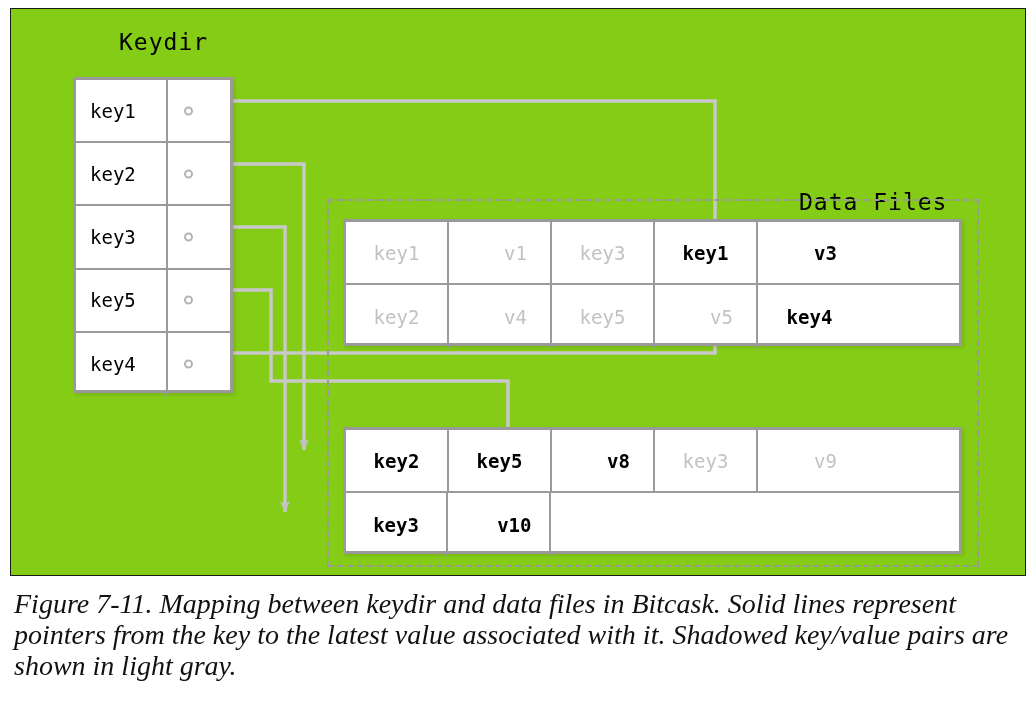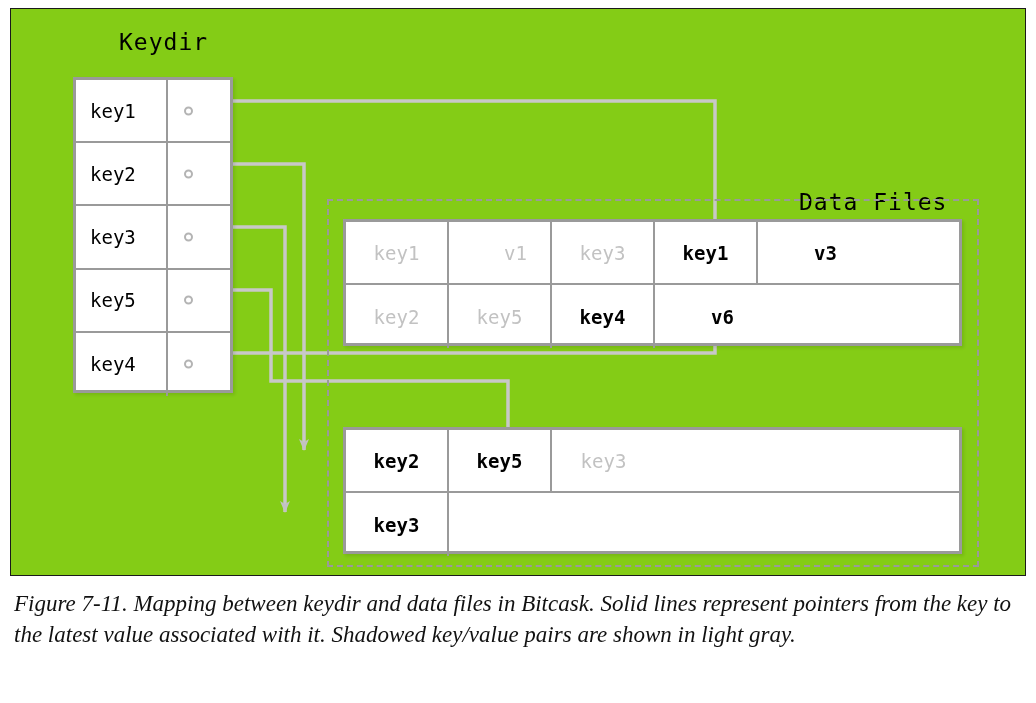--- a/index.html
+++ b/index.html
@@ -78,21 +78,21 @@
   .w-val{width:103px;padding-left:32px;}
   .w-merge{width:412px;border-right:none;}
 
   
   #connectors{position:absolute;left:0;top:0;width:1016px;height:568px;pointer-events:none;}
 
   
   #caption{
     position:absolute;left:14px;top:588px;width:1012px;
     font-family:"Liberation Serif",serif;font-style:italic;
-    font-size:23px;line-height:31px;color:#111;
+    font-size:28px;line-height:31px;color:#111;
   }
 </style>
 </head>
 <body>
 
 <div id="root">
 
   <div id="figure-frame">
 
     <svg id="connectors" viewBox="0 0 1016 568" width="1016" height="568">
@@ -156,33 +156,37 @@
     <div class="df-table" id="df-table-1">
         <div class="df-row">
           <div class="df-cell w-key shadow">key1</div>
           <div class="df-cell w-val shadow">v1</div>
           <div class="df-cell w-key shadow">key3</div>
           <div class="df-cell w-key">key1</div>
           <div class="df-cell w-val">v3</div>
         </div>
         <div class="df-row">
           <div class="df-cell w-key shadow">key2</div>
+          <div class="df-cell w-val shadow">v4</div>
           <div class="df-cell w-key shadow">key5</div>
+          <div class="df-cell w-val shadow">v5</div>
           <div class="df-cell w-key">key4</div>
-          <div class="df-cell w-val">v6</div>
         </div>
       </div>
     <div class="df-table" id="df-table-2">
         <div class="df-row">
           <div class="df-cell w-key">key2</div>
           <div class="df-cell w-key">key5</div>
+          <div class="df-cell w-val">v8</div>
           <div class="df-cell w-key shadow">key3</div>
+          <div class="df-cell w-val shadow">v9</div>
         </div>
         <div class="df-row">
           <div class="df-cell w-key">key3</div>
+          <div class="df-cell w-val">v10</div>
           <div class="df-cell w-merge empty"></div>
         </div>
       </div>
 
   </div>
 
   <div id="caption">Figure 7-11. Mapping between keydir and data files in Bitcask. Solid lines represent pointers from the key to the latest value associated with it. Shadowed key/value pairs are shown in light gray.</div>
 
 </div>
 

